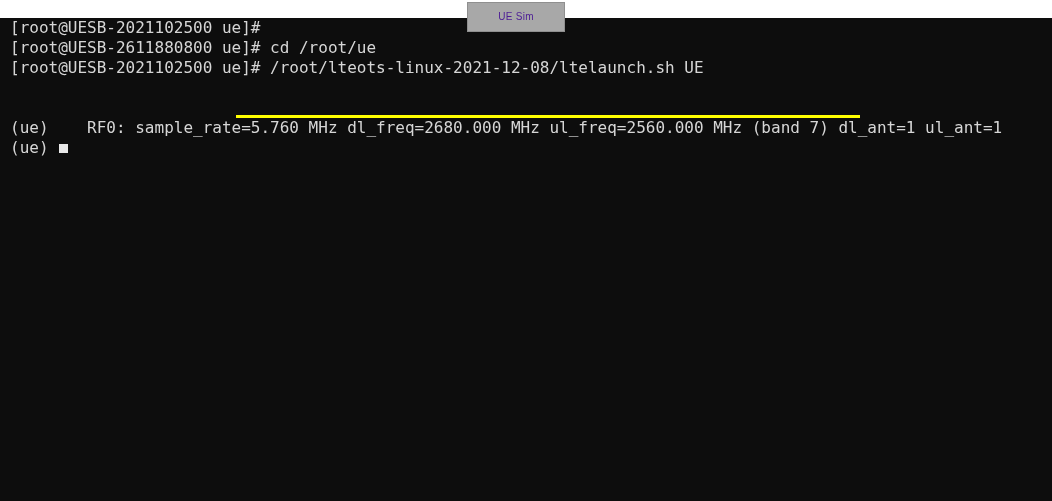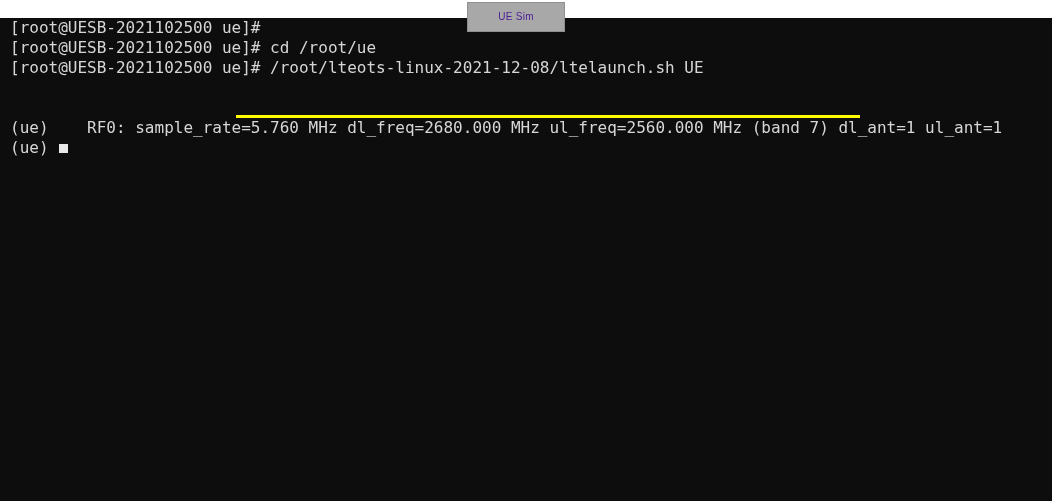--- a/index.html
+++ b/index.html
@@ -122,21 +122,21 @@
 <body>
 
 <div id="app">
 
   <div class="top-strip"></div>
 
   <div class="terminal">
 
     <div class="term-body">
       <div class="line">[root@UESB-2021102500 ue]#</div>
-      <div class="line">[root@UESB-2021102500 ue]# cd /root/ue</div>
+      <div class="line">[root@UESB-2611880800 ue]# cd /root/ue</div>
       <div class="line">[root@UESB-2021102500 ue]# /root/lteots-linux-2021-12-08/ltelaunch.sh UE</div>
       <div class="line blank"></div>
 
       <div class="line line-rf">
         <span>RF0: sample_rate=5.760 MHz dl_freq=2680.000 MHz ul_freq=2560.000 MHz (band 7) dl_ant=1 ul_ant=1</span>
         <span class="underline-annot" style="left:236px; top:17px; width:624px;"></span>
       </div>
 
       <div class="line">(ue)</div>
 

